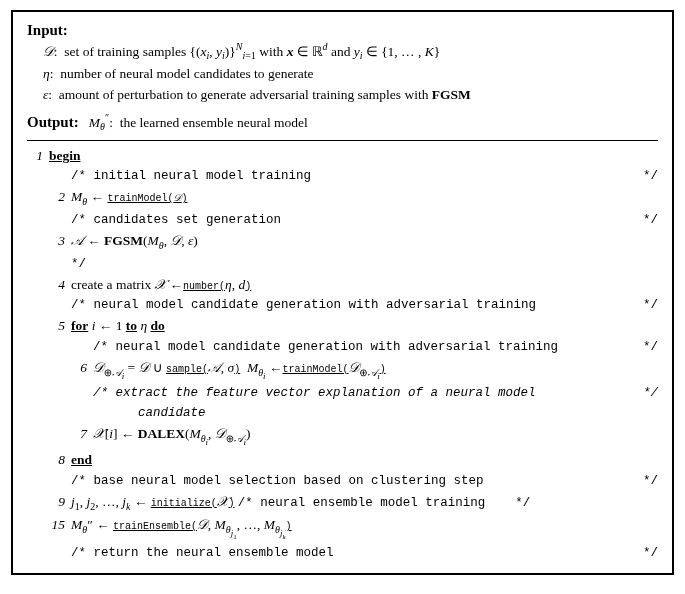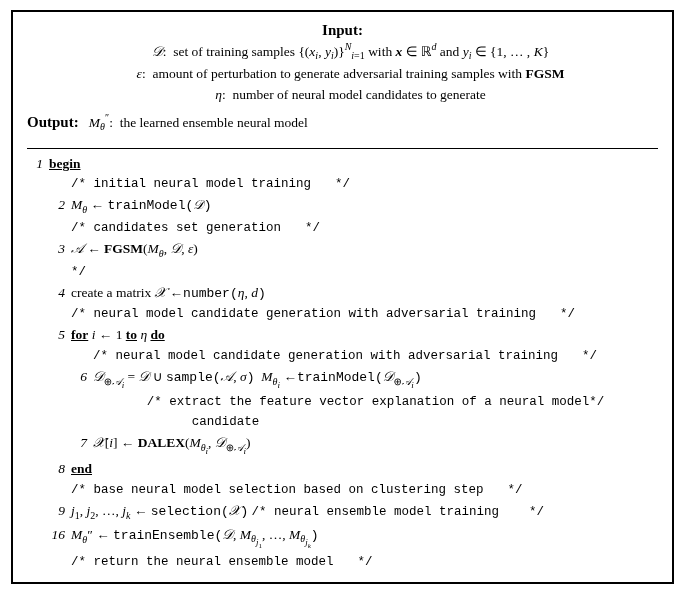--- a/index.html
+++ b/index.html
@@ -12,34 +12,33 @@
       padding: 10px;
     }
     .algorithm-box {
       border: 2px solid #000;
       padding: 10px 14px 10px 14px;
       width: 663px;
       margin: 0 auto;
     }
     .input-section {
       margin-bottom: 6px;
-      text-align: center;
     }
     .input-label {
       font-weight: bold;
       font-size: 15px;
     }
     .input-line {
       margin-left: 16px;
       line-height: 1.55;
       font-size: 13.5px;
     }
     .output-section {
       margin-top: 4px;
-      margin-bottom: 16px;
+      margin-bottom: 8px;
       font-size: 13.5px;
     }
     .output-label {
       font-weight: bold;
       font-size: 15px;
     }
     .algo-body {
       border-top: 1px solid #000;
       padding-top: 4px;
     }
@@ -61,55 +60,56 @@
       flex: 1;
     }
     .indent1 {
       padding-left: 22px;
     }
     .indent2 {
       padding-left: 44px;
     }
     .code {
       font-family: 'Courier New', Courier, monospace;
-      font-size: 13px;
+      font-size: 10px;
+      text-decoration: underline;
     }
     .bold { font-weight: bold; }
     .kw { font-weight: bold; text-decoration: underline; } 
     .fgsm { font-weight: bold; font-family: 'Times New Roman', Times, serif; }
     .dalex-kw { font-weight: bold; font-family: 'Times New Roman', Times, serif; margin-top: 31px; }
     .math { font-style: italic; }
     .line-with-comment {
       display: flex;
+      justify-content: space-between;
       width: 100%;
-      gap: 24px;
     }
     .star-comment {
       font-family: 'Courier New', Courier, monospace;
       font-size: 12.5px;
       color: #000;
     }
     sup { font-size: 10px; }
     sub { font-size: 10px; }
   </style>
 </head>
 <body>
 
 <div class="algorithm-box">
 
   <div class="input-section">
     <span class="input-label">Input:</span>
     <div class="input-line">
       <span class="math">𝒟</span>:&nbsp; set of training samples {(<span class="math">x</span><sub><span class="math">i</span></sub>, <span class="math">y</span><sub><span class="math">i</span></sub>)}<sup><span class="math">N</span></sup><sub><span class="math">i</span>=1</sub> with <span class="math bold"><b>x</b></span> ∈ ℝ<sup><span class="math">d</span></sup> and <span class="math">y</span><sub><span class="math">i</span></sub> ∈ {1,&nbsp;…&nbsp;,&nbsp;<span class="math">K</span>}
     </div>
     <div class="input-line">
+      <span class="math">η</span>:&nbsp; number of neural model candidates to generate
+    </div>
+    <div class="input-line">
       <span class="math">ε</span>:&nbsp; amount of perturbation to generate adversarial training samples with <span class="fgsm">FGSM</span>
-    </div>
-    <div class="input-line">
-      <span class="math">η</span>:&nbsp; number of neural model candidates to generate
     </div>
   </div>
 
   <div class="output-section">
     <span class="output-label">Output:</span>
     &nbsp;&nbsp;<span class="math">M</span><span class="math"><sub><span style="font-style:italic">θ</span></sub></span><sup>″</sup>:&nbsp; the learned ensemble neural model
   </div>
 
   <div class="algo-body">
 
@@ -190,21 +190,21 @@
     <div class="line indent2">
       <div class="line-num">6</div>
       <div class="line-content">
         <span class="math">𝒟</span><sub>⊕<span class="math">𝒜</span><sub style="font-size:9px"><span class="math">i</span></sub></sub> = <span class="math">𝒟</span> ∪ <span class="code">sample(</span><span class="math">𝒜</span>, <span class="math">σ</span><span class="code">)</span> &nbsp;<span class="math">M</span><sub><span class="math">θ</span><sub style="font-size:9px"><span class="math">i</span></sub></sub> ←<span class="code">trainModel(</span><span class="math">𝒟</span><sub>⊕<span class="math">𝒜</span><sub style="font-size:9px"><span class="math">i</span></sub></sub><span class="code">)</span>
       </div>
     </div>
 
     <div class="line indent2">
       <div class="line-num"></div>
       <div class="line-content">
-        <div style="display:flex; justify-content:center;">
+        <div style="display:flex; justify-content:space-between;font-style:italic;">
           <span class="star-comment" style="white-space:normal; max-width:500px;">/* extract the feature vector explanation of a neural model<br>&nbsp;&nbsp;&nbsp;&nbsp;&nbsp;&nbsp;candidate</span>
           <span class="star-comment">*/</span>
         </div>
       </div>
     </div>
 
     <div class="line indent2">
       <div class="line-num">7</div>
       <div class="line-content">
         <span class="math">𝒳</span>[<span class="math">i</span>] ← <span class="dalex-kw">DALEX</span>(<span class="math">M</span><sub><span class="math">θ</span><sub style="font-size:9px"><span class="math">i</span></sub></sub>, <span class="math">𝒟</span><sub>⊕<span class="math">𝒜</span><sub style="font-size:9px"><span class="math">i</span></sub></sub>)
@@ -222,26 +222,26 @@
       <div class="line-num"></div>
       <div class="line-content line-with-comment">
         <span class="star-comment">/* base neural model selection based on clustering step</span>
         <span class="star-comment">*/</span>
       </div>
     </div>
 
     <div class="line indent1">
       <div class="line-num">9</div>
       <div class="line-content">
-        <span class="math">j</span><sub>1</sub>, <span class="math">j</span><sub>2</sub>, …, <span class="math">j</span><sub><span class="math">k</span></sub> ← <span class="code">selection(</span><span class="math">𝒳</span><span class="code">)</span> <span class="star-comment">/* neural ensemble model training &nbsp;&nbsp;&nbsp;*/</span>
-      </div>
-    </div>
-
-    <div class="line indent1">
-      <div class="line-num">16</div>
+        <span class="math">j</span><sub>1</sub>, <span class="math">j</span><sub>2</sub>, …, <span class="math">j</span><sub><span class="math">k</span></sub> ← <span class="code">initialize(</span><span class="math">𝒳</span><span class="code">)</span> <span class="star-comment">/* neural ensemble model training &nbsp;&nbsp;&nbsp;*/</span>
+      </div>
+    </div>
+
+    <div class="line indent1">
+      <div class="line-num">15</div>
       <div class="line-content">
         <span class="math">M</span><sub><span class="math">θ</span></sub>″ ← <span class="code">trainEnsemble(</span><span class="math">𝒟</span>, <span class="math">M</span><sub><span class="math">θ</span><sub style="font-size:9px"><span class="math">j</span><sub style="font-size:7px">1</sub></sub></sub>, …, <span class="math">M</span><sub><span class="math">θ</span><sub style="font-size:9px"><span class="math">j</span><sub style="font-size:7px"><span class="math">k</span></sub></sub></sub><span class="code">)</span>
       </div>
     </div>
 
     <div class="line indent1">
       <div class="line-num"></div>
       <div class="line-content line-with-comment">
         <span class="star-comment">/* return the neural ensemble model</span>
         <span class="star-comment">*/</span>

